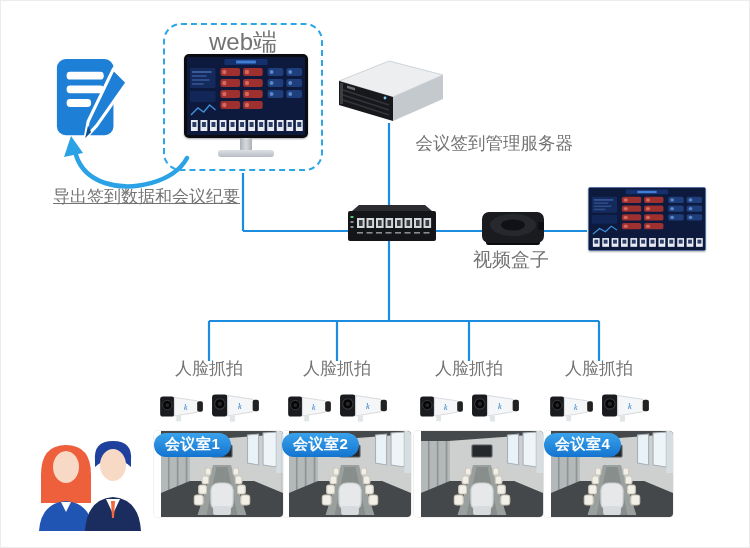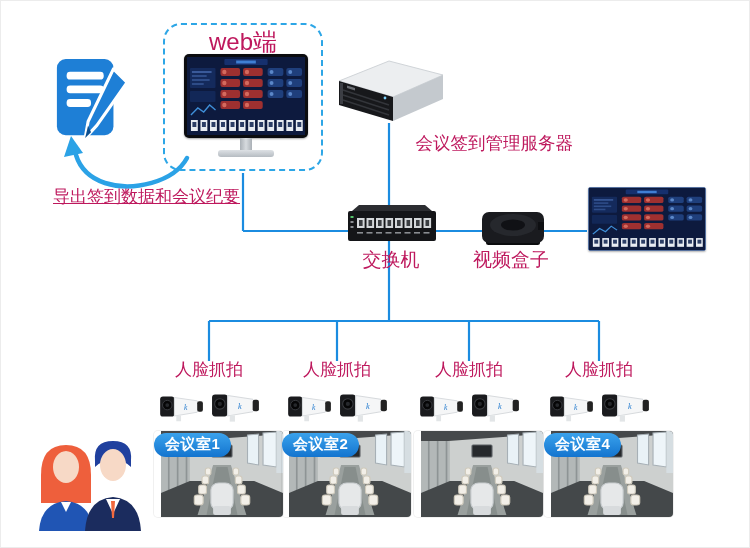--- a/index.html
+++ b/index.html
@@ -2,42 +2,42 @@
 <html><head>
 <meta charset="utf-8">
 <style>
   html,body{margin:0;padding:0;background:#fff;}
   .canvas{
     position:relative;width:750px;height:548px;background:#ffffff;overflow:hidden;
     font-family:"Liberation Sans",sans-serif;border:1px solid #ececec;box-sizing:border-box;
   }
   .abs{position:absolute;}
   svg{display:block;}
-  .lbl{color:#be185d;text-align:center;line-height:1.25;}
+  .lbl{color:#737373;text-align:center;line-height:1.25;}
   .lbl-md{font-size:19px;}
   .lbl-lg{font-size:24px;}
   
   .web-box{left:162px;top:22px;width:160px;height:148px;border:2px dashed #2da6e6;border-radius:18px;box-sizing:border-box;}
   .web-label{left:162px;top:26px;width:160px;}
   
   .monitor-bezel{left:183px;top:53px;width:124px;height:84px;background:#0b0c0f;border-radius:5px;padding:3px;box-sizing:border-box;box-shadow:0 1px 2px rgba(0,0,0,.35);}
   .monitor-neck{left:239px;top:137px;width:12px;height:13px;background:linear-gradient(90deg,#aab0b6,#d7dbdf,#aab0b6);}
   .monitor-base{left:217px;top:149px;width:56px;height:7px;background:linear-gradient(180deg,#dde1e5,#b6bcc2);border-radius:3px;}
   .dash-wrap{width:100%;height:100%;}
   
   .android-panel{left:587px;top:186px;width:118px;height:64px;border:1px solid #56719f;border-radius:2px;box-sizing:border-box;box-shadow:0 1px 2px rgba(0,0,0,.3);}
   .android-label{left:580px;top:254px;width:134px;font-size:18px;}
   
   .export-label{left:52px;top:185px;width:200px;font-size:17px;text-align:left;white-space:nowrap;text-decoration:underline;}
   .server-label{left:392px;top:132px;width:180px;font-size:17.5px;text-align:right;white-space:nowrap;}
   .switch-label{left:348px;top:247px;width:84px;}
   .videobox-label{left:462px;top:247px;width:96px;}
   
   .branch{width:114px;height:162px;top:358px;}
-  .branch .cap{width:114px;font-size:17px;}
+  .branch .cap{width:114px;font-size:17px;font-family:Liberation Mono, monospace;}
   .cams{position:absolute;top:26px;left:7px;width:100px;height:44px;}
   .cam1{position:absolute;left:0;top:3px;width:46px;height:38px;}
   .cam2{position:absolute;left:52px;top:0;width:50px;height:42px;}
   .room-card{position:absolute;left:2px;top:72px;width:122px;height:86px;border-radius:4px;overflow:hidden;box-shadow:0 0 0 1px rgba(0,0,0,.06);padding-left:7px;}
   .room-photo{width:100%;height:100%;}
   .room-badge{position:absolute;left:0px;top:2px;background:linear-gradient(180deg,#3aa2ec,#1374cf);color:#fff;font-size:15px;font-weight:bold;padding:2px 11px 3px;border-radius:13px;letter-spacing:.5px;}
   .people{left:26px;top:432px;width:116px;height:100px;}
   .doc-icon{left:52px;top:56px;width:78px;height:90px;}
   .connectors{left:0;top:0;width:750px;height:548px;pointer-events:none;}
 </style>
@@ -203,21 +203,20 @@
         <rect x="39.5" y="28" width="6" height="1.6"></rect>
       <rect x="49" y="28" width="6" height="1.6"></rect>
         <rect x="58.5" y="28" width="6" height="1.6"></rect>
       <rect x="68" y="28" width="6" height="1.6"></rect>
         <rect x="77.5" y="28" width="6" height="1.6"></rect>
     </g>
     <rect x="4.5" y="12" width="3" height="2" fill="#55c46a"></rect>
     <rect x="4.5" y="17" width="3" height="2" fill="#8a8d92"></rect>
     <rect x="4.5" y="22" width="3" height="2" fill="#8a8d92"></rect>
   </svg>
-  <div class="abs lbl lbl-md switch-label">交换机</div>
 
   <svg class="abs" style="left:477px;top:205px;width:70px;height:44px;" viewBox="0 0 70 44">
     <rect x="8" y="34" width="54" height="5" rx="2.5" fill="#0b0c0e"></rect>
     <rect x="4" y="6" width="62" height="31" rx="7" fill="#1a1b1f"></rect>
     <ellipse cx="35" cy="19" rx="23" ry="11" fill="#26282d"></ellipse>
     <ellipse cx="35" cy="19" rx="12" ry="5.5" fill="#101115"></ellipse>
     <rect x="60" y="16" width="6" height="8" fill="#0e0f12"></rect>
   </svg>
   <div class="abs lbl lbl-md videobox-label">视频盒子</div>
 

